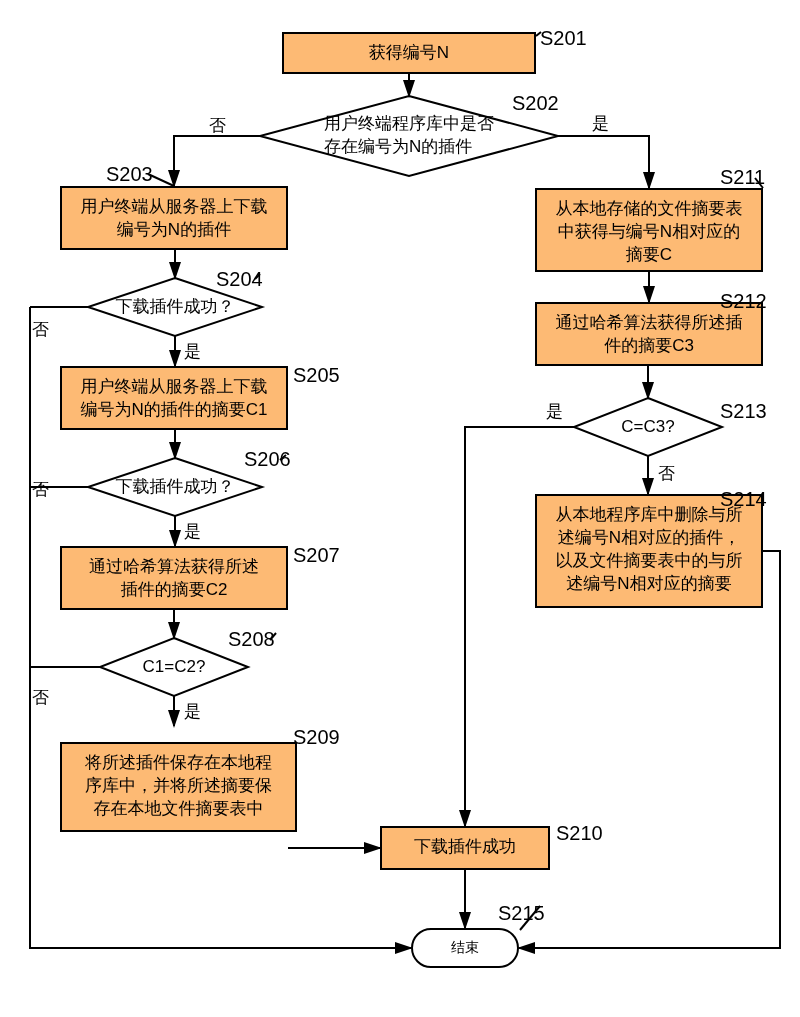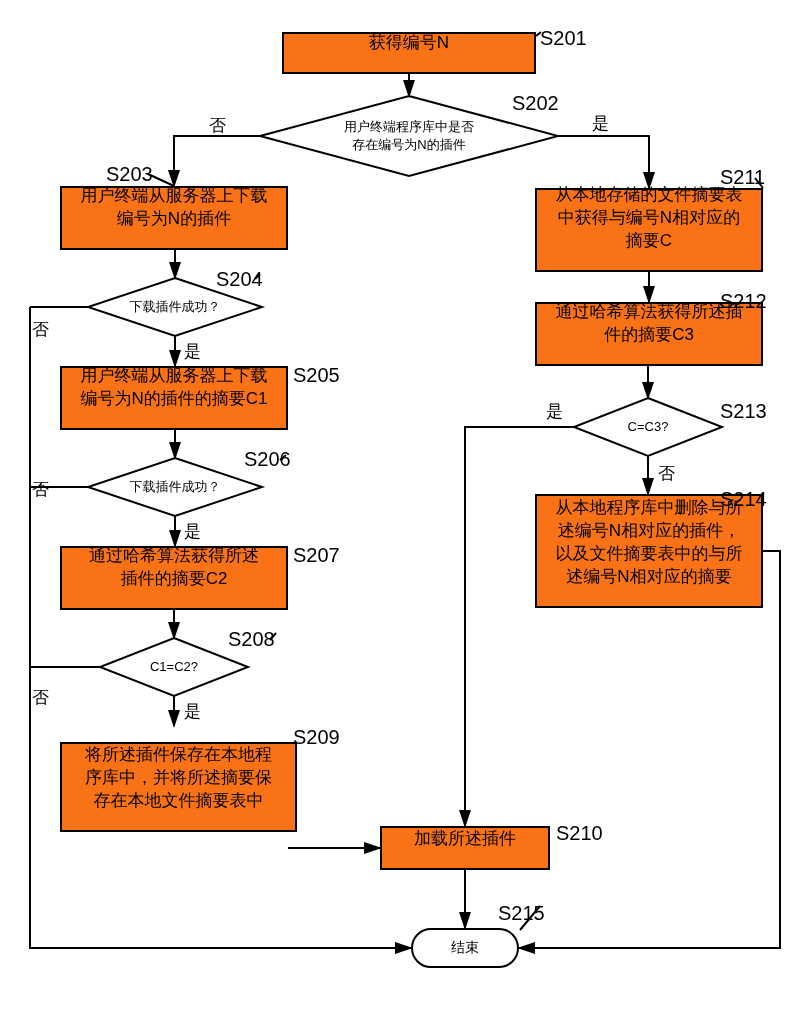--- a/index.html
+++ b/index.html
@@ -10,45 +10,45 @@
   }
   .canvas {
     position: relative;
     width: 800px;
     height: 1017px;
     background: #fff;
   }
   .rect {
     position: absolute;
     border: 2px solid #000;
-    background: #f97316;
+    background: #fdba74;
     display: flex;
-    align-items: flex-end;
+    align-items: flex-start;
     justify-content: center;
     text-align: center;
     font-size: 17px;
     line-height: 1.35;
-    padding: 17px 10px;
+    padding: 8px 10px;
   }
   .diamond {
     position: absolute;
     display: flex;
     align-items: center;
     justify-content: center;
   }
   .diamond svg {
     position: absolute;
     top: 0; left: 0;
     width: 100%; height: 100%;
     overflow: visible;
   }
   .diamond .dlabel {
     position: relative;
-    text-align: center;
-    font-size: 13px;
+    text-align: left;
+    font-size: 17px;
     line-height: 1.35;
     z-index: 2;
   }
   .terminator {
     position: absolute;
     border: 2px solid #000;
     border-radius: 999px;
     background: #fff;
     display: flex;
     align-items: center;
@@ -143,21 +143,21 @@
   <div class="tag" style="left:228px; top:628px;">S208</div>
   <div class="edgelabel" style="left:30px; top:686px;">否</div>
   <div class="edgelabel" style="left:182px; top:700px;">是</div>
 
   <div class="rect" style="left:60px; top:742px; width:237px; height:90px;">
     <span>将所述插件保存在本地程<br>序库中，并将所述摘要保<br>存在本地文件摘要表中</span>
   </div>
   <div class="tag" style="left:293px; top:726px;">S209</div>
 
   <div class="rect" style="left:380px; top:826px; width:170px; height:44px;">
-    <span>加载所述插件</span>
+    <span>下载插件成功</span>
   </div>
   <div class="tag" style="left:556px; top:822px;">S210</div>
 
   <div class="rect" style="left:535px; top:188px; width:228px; height:84px;">
     <span>从本地存储的文件摘要表<br>中获得与编号N相对应的<br>摘要C</span>
   </div>
   <div class="tag" style="left:720px; top:166px;">S211</div>
 
   <div class="rect" style="left:535px; top:302px; width:228px; height:64px;">
     <span>通过哈希算法获得所述插<br>件的摘要C3</span>

